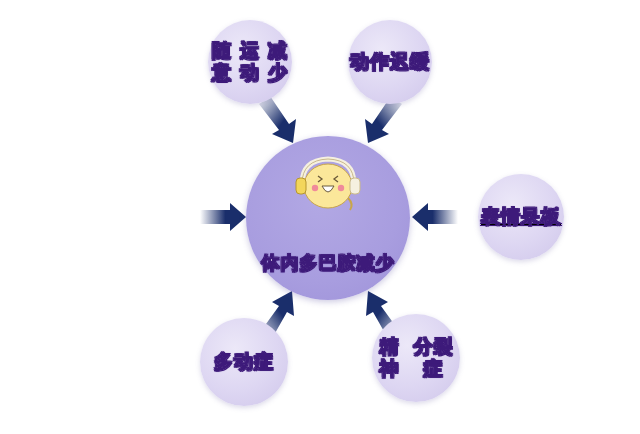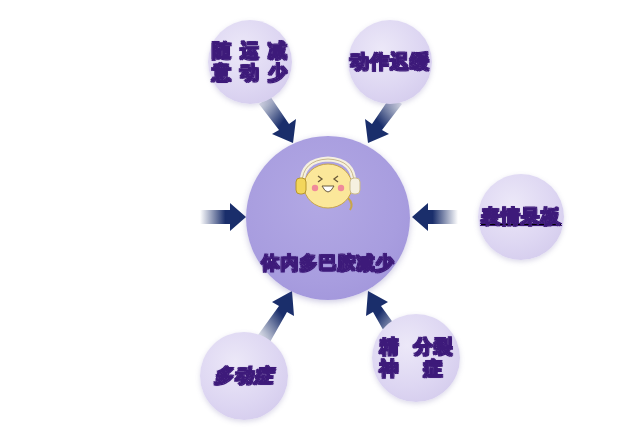--- a/index.html
+++ b/index.html
@@ -106,21 +106,21 @@
     <div class="label">动作</div>
     <div class="label">迟缓</div>
   </div>
 
 
   <div class="node small" style="left:478px; top:174px; width:86px; height:86px;text-decoration:underline;">
     <div class="label">表情</div>
     <div class="label">呆板</div>
   </div>
 
-  <div class="node small" style="left:200px; top:332px; width:88px; height:88px;font-style:italic;">
+  <div class="node small" style="left:200px; top:318px; width:88px; height:88px;">
     <div class="label">多动症</div>
   </div>
 
   <div class="node small" style="left:372px; top:314px; width:88px; height:88px;">
     <div class="label">精神</div>
     <div class="label">分裂症</div>
   </div>
 
 </div>
 

